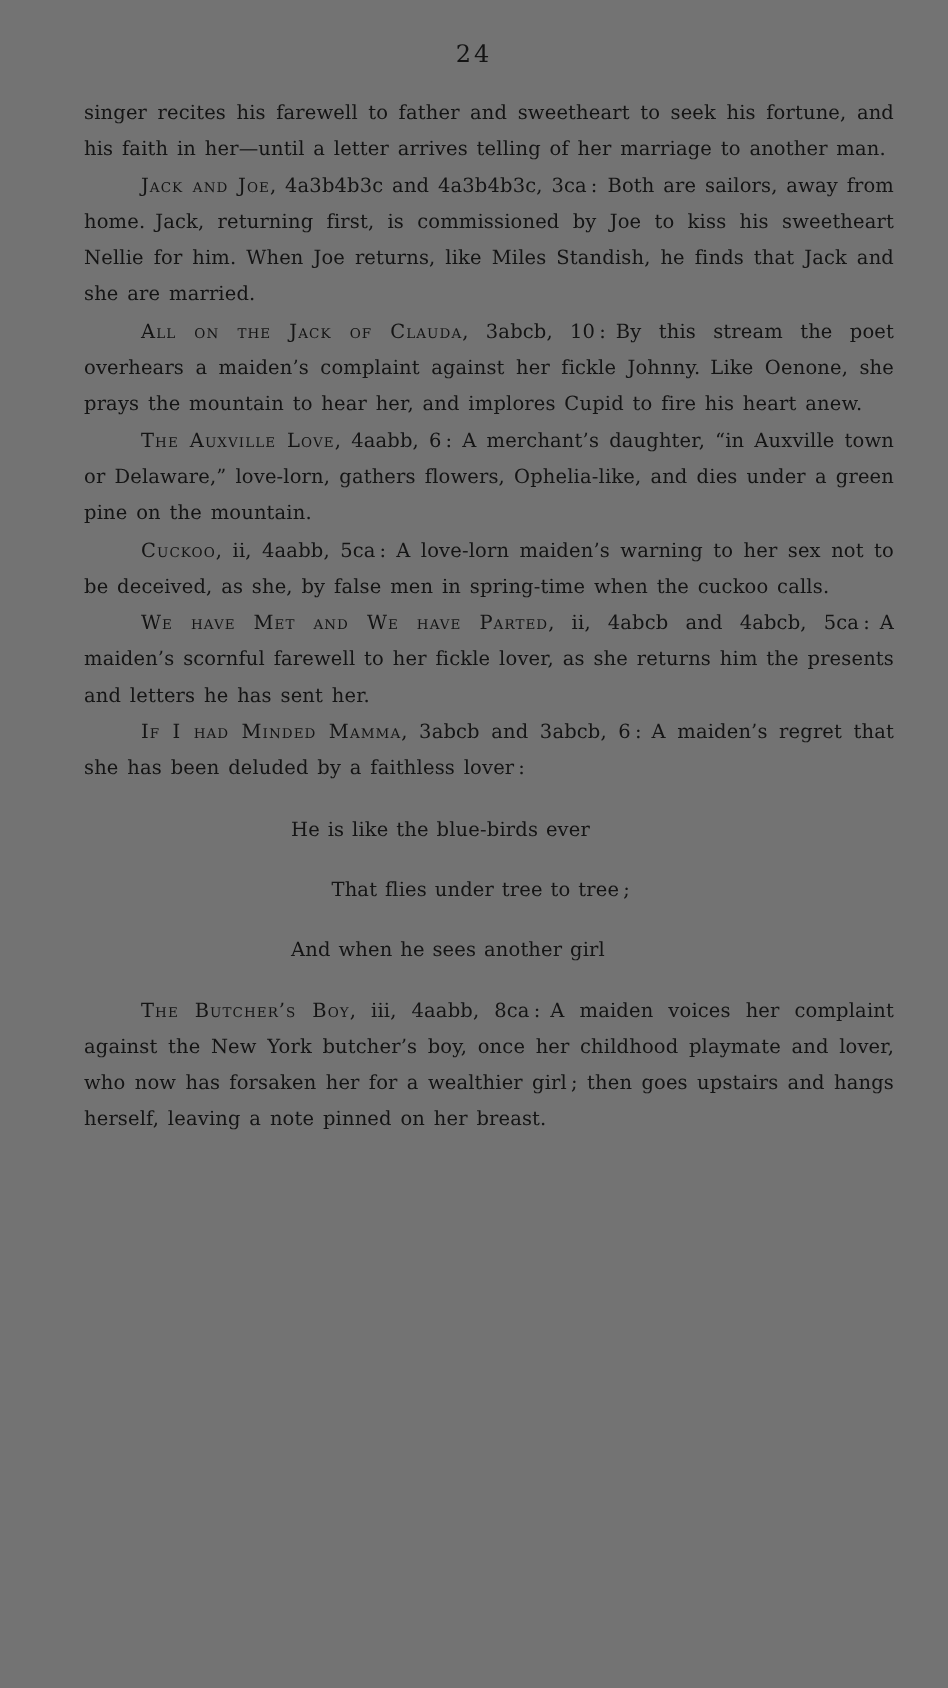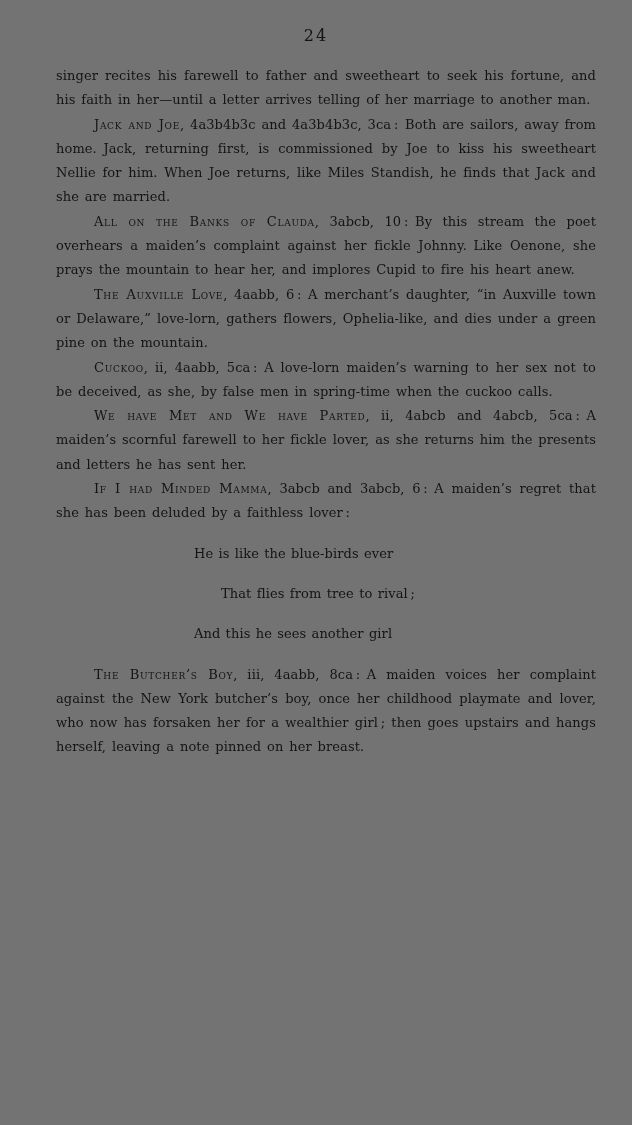--- a/index.html
+++ b/index.html
@@ -58,34 +58,34 @@
 <div class="sheet">
 
   <div class="pagenum">24</div>
 
   <div class="content">
 
     <p class="cont"><span>singer recites his farewell to father and sweetheart to seek his fortune, and his faith in her—until a letter arrives telling of her marriage to another man.</span></p>
 
     <p><span class="sc">Jack and Joe</span><span>, 4a3b4b3c and 4a3b4b3c, 3ca : Both are sailors, away from home. Jack, returning first, is commissioned by Joe to kiss his sweetheart Nellie for him. When Joe returns, like Miles Standish, he finds that Jack and she are married.</span></p>
 
-    <p><span class="sc">All on the Banks of Clauda</span><span>, 3abcb, 10 : By this stream the poet overhears a maiden’s complaint against her fickle Johnny. Like Oenone, she prays the mountain to hear her, and implores Cupid to fire his heart anew.</span></p>
+    <p><span class="sc">All on the Jack of Clauda</span><span>, 3abcb, 10 : By this stream the poet overhears a maiden’s complaint against her fickle Johnny. Like Oenone, she prays the mountain to hear her, and implores Cupid to fire his heart anew.</span></p>
 
     <p><span class="sc">The Auxville Love</span><span>, 4aabb, 6 : A merchant’s daughter, “in Auxville town or Delaware,” love-lorn, gathers flowers, Ophelia-like, and dies under a green pine on the mountain.</span></p>
 
     <p><span class="sc">Cuckoo</span><span>, ii, 4aabb, 5ca : A love-lorn maiden’s warning to her sex not to be deceived, as she, by false men in spring-time when the cuckoo calls.</span></p>
 
     <p><span class="sc">We have Met and We have Parted</span><span>, ii, 4abcb and 4abcb, 5ca : A maiden’s scornful farewell to her fickle lover, as she returns him the presents and letters he has sent her.</span></p>
 
     <p><span class="sc">If I had Minded Mamma</span><span>, 3abcb and 3abcb, 6 : A maiden’s regret that she has been deluded by a faithless lover :</span></p>
 
     <div class="verse">
       <p class="vl">He is like the blue-birds ever</p>
-      <p class="vl in">That flies from tree to rival ;</p>
-      <p class="vl">And this he sees another girl</p>
+      <p class="vl in">That flies under tree to tree ;</p>
+      <p class="vl">And when he sees another girl</p>
     </div>
 
 
     <p><span class="sc">The Butcher’s Boy</span><span>, iii, 4aabb, 8ca : A maiden voices her complaint against the New York butcher’s boy, once her childhood playmate and lover, who now has forsaken her for a wealthier girl ; then goes upstairs and hangs herself, leaving a note pinned on her breast.</span></p>
 
 
   </div>
 </div>
 
 </body></html>

